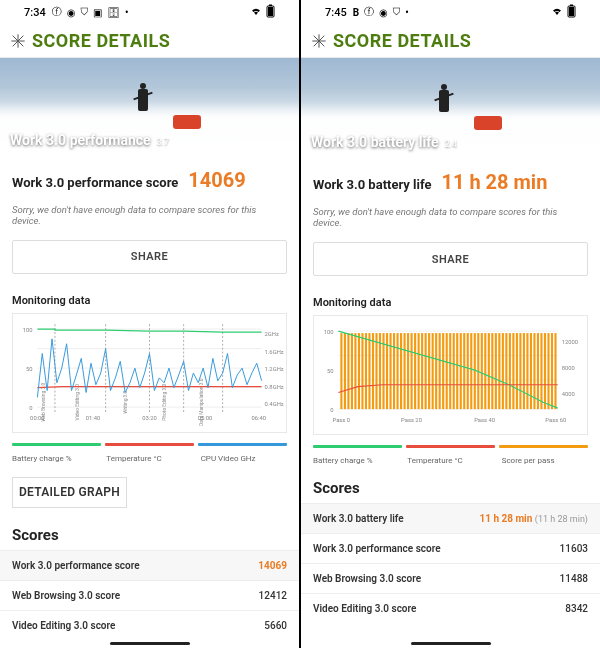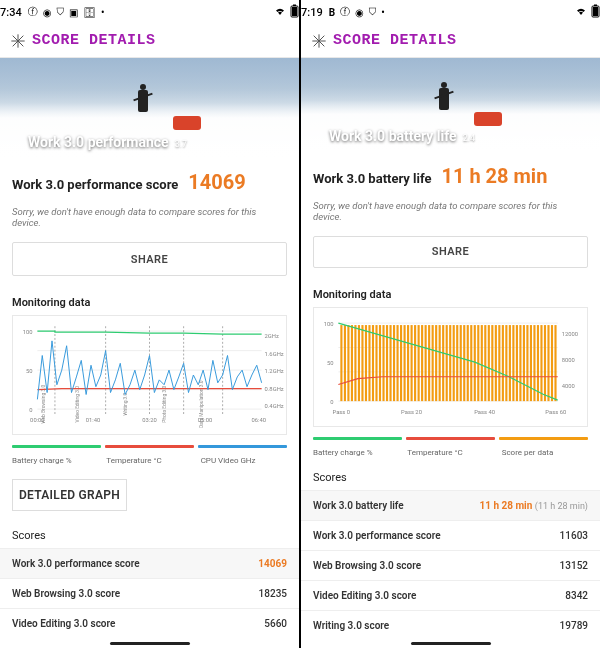--- a/index.html
+++ b/index.html
@@ -1,51 +1,51 @@
 <!DOCTYPE html>
 <html><head>
 <meta charset="utf-8">
 <style>
   * { box-sizing: border-box; margin: 0; padding: 0; }
   html, body { width: 600px; height: 648px; overflow: hidden; font-family: -apple-system, BlinkMacSystemFont, "Segoe UI", Roboto, sans-serif; }
   body { background: #000; display: flex; gap: 2px; }
   .phone { width: 299px; height: 648px; background: #fff; display: flex; flex-direction: column; }
-  .statusbar { height: 24px; background: #fff; display: flex; align-items: center; justify-content: space-between; padding: 0 0; font-size: 11px; font-weight: 500; color: #000; }
+  .statusbar { height: 24px; background: #fff; display: flex; align-items: center; justify-content: space-between; padding: 0 24px; font-size: 11px; font-weight: 500; color: #000; }
   .sb-left { display: flex; align-items: center; gap: 6px; }
   .sb-right { display: flex; align-items: center; gap: 3px; }
   .sb-icons { display: flex; gap: 5px; font-size: 10px; align-items: center; }
   .app-header { height: 34px; background: #fff; display: flex; align-items: center; padding: 0 10px; border-bottom: 1px solid #e8e8e8; gap: 6px; }
-  .app-header-title { font-size: 15px; font-weight: 700; letter-spacing: 0.5px; color: #a21caf; font-family: Liberation Mono, monospace; }
+  .app-header-title { font-size: 18px; font-weight: 700; letter-spacing: 0.5px; color: #4d7c0f; }
   .snow-icon svg { width: 16px; height: 16px; display: block; }
   .hero { height: 100px; position: relative; overflow: hidden; background: linear-gradient(180deg, #9db8d4 0%, #b0c4d6 30%, #e8eef4 55%, #f4f6f8 100%); }
   .hero::before { content: ""; position: absolute; inset: 0; background:
     linear-gradient(180deg, rgba(160,185,210,0.9) 0%, rgba(200,215,228,0.5) 45%, rgba(255,255,255,0.9) 60%, rgba(255,255,255,1) 100%);
   }
   .hero .skier { position: absolute; left: 46%; top: 32%; }
   .skier-body { width: 10px; height: 22px; background: #222; border-radius: 2px; position: relative; }
   .skier-body::before { content:""; position:absolute; top:-6px; left:2px; width:6px; height:6px; border-radius:50%; background:#222; }
   .skier-body::after { content:""; position:absolute; top:6px; left:-5px; width:20px; height:2px; background:#222; transform:rotate(-20deg); }
   .sled { position: absolute; left: 58%; top: 58%; width: 28px; height: 14px; background: #d9432a; border-radius: 3px; }
-  .hero-overlay-row { position: absolute; left: 28px; bottom: 8px; display:flex; align-items:baseline; gap:6px;}
+  .hero-overlay-row { position: absolute; left: 10px; bottom: 8px; display:flex; align-items:baseline; gap:6px;}
   .hero-title { color: #fff; font-weight: 700; font-size: 14px; text-shadow: 0 1px 3px rgba(0,0,0,0.6); }
   .hero-sub { color: #fff; font-size: 9px; text-shadow: 0 1px 2px rgba(0,0,0,0.5); opacity:0.9;}
   .score-row { padding: 12px 12px 8px; display: flex; align-items: baseline; gap: 10px; }
   .score-label { font-size: 13px; font-weight: 700; color: #222; }
   .score-value { font-size: 20px; font-weight: 700; color: #eb7b24; }
   .sorry { padding: 4px 12px 10px; font-size: 9.5px; font-style: italic; color: #777; }
   .share-btn { margin: 4px 12px 12px; height: 34px; border: 1px solid #ddd; background: #fff; display: flex; align-items: center; justify-content: center; font-size: 11px; font-weight: 600; letter-spacing: 0.5px; color: #444; border-radius: 2px; }
   .section-title { font-size: 11px; font-weight: 600; color: #222; padding: 8px 12px 6px; }
   .chart-wrap { margin: 0 12px; }
   .chart { width: 100%; border: 1px solid #e8e8e8; background: #fff; }
   .legend-bars { margin: 6px 12px 4px; display: flex; gap: 4px; height: 3px; }
   .legend-bars div { flex: 1; height: 3px; border-radius: 1px; }
   .legend-row { margin: 4px 12px 8px; display: flex; gap: 8px; font-size: 8px; color: #666; }
   .legend-item { display: flex; align-items: center; gap: 4px; flex:1; }
   .detailed-btn { margin: 6px 12px 12px; width: 115px; height: 32px; border: 1px solid #ddd; background: #fff; display: flex; align-items: center; justify-content: center; font-size: 12px; font-weight: 600; letter-spacing: 0.3px; color: #333; }
-  .scores-title { font-size: 11px; font-weight: 400; color: #222; padding: 6px 12px; }
+  .scores-title { font-size: 15px; font-weight: 700; color: #222; padding: 6px 12px; }
   .scores-table .row { display: flex; justify-content: space-between; align-items: center; padding: 9px 12px; font-size: 10px; border-top: 1px solid #eee; }
   .scores-table .row.hl { background: #f7f7f7; }
   .scores-table .row .lbl { font-weight: 600; color: #333; }
   .scores-table .row .val { font-weight: 500; color: #333; }
   .scores-table .row .val.orange { color: #eb7b24; font-weight: 700; }
   .scores-table .row .val .muted { color: #999; font-weight: 400; font-size: 9px; }
   .navbar { height: 8px; display:flex; justify-content:center; align-items:flex-start; }
   .navbar-pill { width: 80px; height: 3px; background: #222; border-radius: 2px; margin-top:2px;}
   .content { flex: 1; overflow: hidden; display: flex; flex-direction: column; }
 </style>
@@ -188,37 +188,37 @@
     </div>
 
     <div class="scores-title">Scores</div>
     <div class="scores-table">
       <div class="row hl">
         <span class="lbl">Work 3.0 performance score</span>
         <span class="val orange">14069</span>
       </div>
       <div class="row">
         <span class="lbl">Web Browsing 3.0 score</span>
-        <span class="val">18235</span>
+        <span class="val">12412</span>
       </div>
       <div class="row">
         <span class="lbl">Video Editing 3.0 score</span>
         <span class="val">5660</span>
       </div>
     </div>
   </div>
   <div class="navbar">
       <div class="navbar-pill"></div>
     </div>
 </div>
 
 <div class="phone">
   <div class="statusbar">
     <div class="sb-left">
-      <span>7:19</span>
+      <span>7:45</span>
       <span class="sb-icons">
         <span style="font-weight:700">B</span>
         <span>ⓕ</span>
         <span>◉</span>
         <span>⛉</span>
         <span>•</span>
       </span>
     </div>
     <div class="sb-right">
       <span>
@@ -372,44 +372,40 @@
         <div style="background:#f39c12"></div>
     </div>
     <div class="legend-row">
       <div class="legend-item">
           <span>Battery charge %</span>
         </div>
       <div class="legend-item">
           <span>Temperature °C</span>
         </div>
       <div class="legend-item">
-          <span>Score per data</span>
+          <span>Score per pass</span>
         </div>
     </div>
 
     <div class="scores-title">Scores</div>
     <div class="scores-table">
       <div class="row hl">
         <span class="lbl">Work 3.0 battery life</span>
         <span class="val orange"><span>11 h 28 min</span> <span class="muted">(11 h 28 min)</span></span>
       </div>
       <div class="row">
         <span class="lbl">Work 3.0 performance score</span>
         <span class="val">11603</span>
       </div>
       <div class="row">
         <span class="lbl">Web Browsing 3.0 score</span>
-        <span class="val">13152</span>
+        <span class="val">11488</span>
       </div>
       <div class="row">
         <span class="lbl">Video Editing 3.0 score</span>
         <span class="val">8342</span>
       </div>
-      <div class="row">
-        <span class="lbl">Writing 3.0 score</span>
-        <span class="val">19789</span>
-      </div>
     </div>
   </div>
   <div class="navbar">
       <div class="navbar-pill"></div>
     </div>
 </div>
 
 </body></html>

